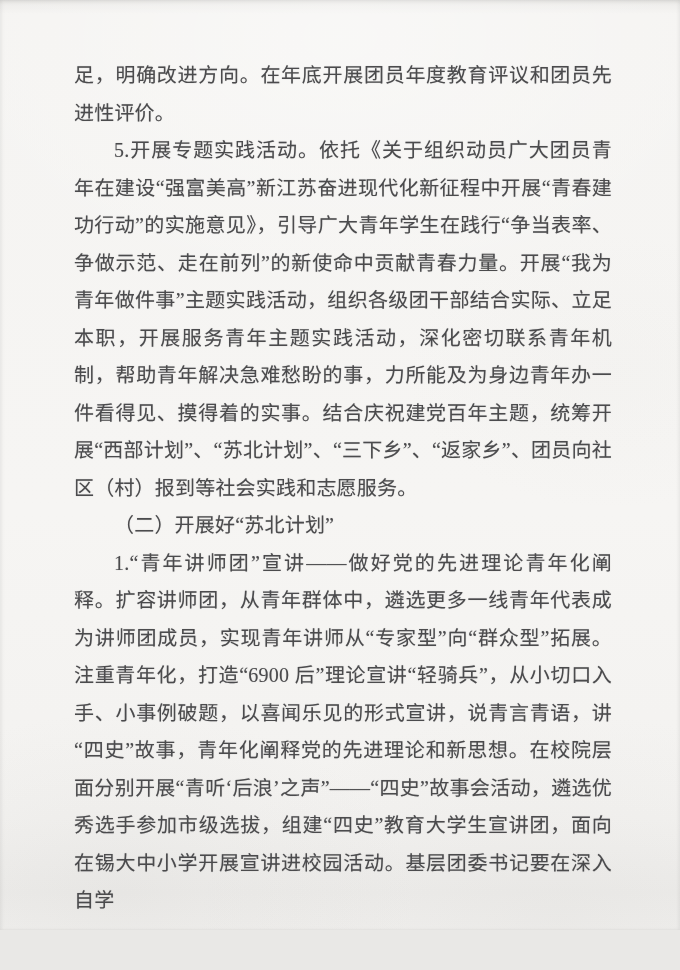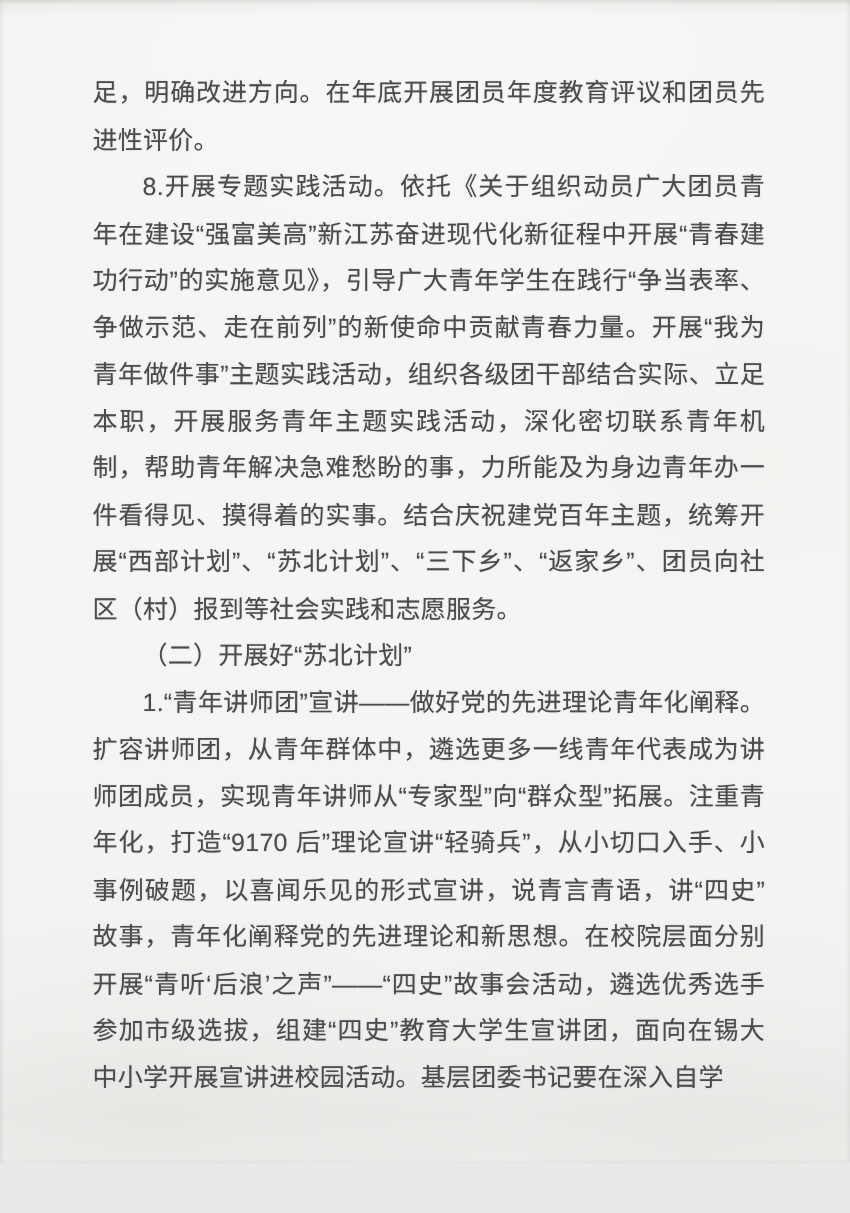--- a/index.html
+++ b/index.html
@@ -17,21 +17,21 @@
       linear-gradient(180deg,
         #dddcd9 0px,
         #eeedeb 5px,
         #f5f4f2 14px,
         #f6f5f3 55%,
         #f3f2f0 88%,
         #eeedeb 96%,
         #f1f0ee 100%);
     box-shadow: inset 2px 0 3px rgba(120,120,118,0.10),
                 inset -2px 0 3px rgba(120,120,118,0.08);
-    font-family: Liberation Sans, sans-serif;
+    font-family: Liberation Serif, serif;
   }
   
   .scan-texture {
     position: absolute;
     inset: 0;
     pointer-events: none;
     background:
       radial-gradient(420px 260px at 18% 96%, rgba(170,168,164,0.10), rgba(0,0,0,0) 70%),
       radial-gradient(520px 300px at 82% 99%, rgba(170,168,164,0.09), rgba(0,0,0,0) 70%),
       radial-gradient(600px 380px at 50% 4%,  rgba(255,255,255,0.35), rgba(0,0,0,0) 70%),
@@ -58,17 +58,17 @@
     text-indent: 2em;
   }
 </style>
 </head>
 <body>
 
 <div class="scan-page">
   <div class="scan-texture"></div>
   <div class="text-block">
     <p>足，明确改进方向。在年底开展团员年度教育评议和团员先进性评价。</p>
-    <p class="indent">8.开展专题实践活动。依托《关于组织动员广大团员青年在建设“强富美高”新江苏奋进现代化新征程中开展“青春建功行动”的实施意见》，引导广大青年学生在践行“争当表率、争做示范、走在前列”的新使命中贡献青春力量。开展“我为青年做件事”主题实践活动，组织各级团干部结合实际、立足本职，开展服务青年主题实践活动，深化密切联系青年机制，帮助青年解决急难愁盼的事，力所能及为身边青年办一件看得见、摸得着的实事。结合庆祝建党百年主题，统筹开展“西部计划”、“苏北计划”、“三下乡”、“返家乡”、团员向社区（村）报到等社会实践和志愿服务。</p>
+    <p class="indent">5.开展专题实践活动。依托《关于组织动员广大团员青年在建设“强富美高”新江苏奋进现代化新征程中开展“青春建功行动”的实施意见》，引导广大青年学生在践行“争当表率、争做示范、走在前列”的新使命中贡献青春力量。开展“我为青年做件事”主题实践活动，组织各级团干部结合实际、立足本职，开展服务青年主题实践活动，深化密切联系青年机制，帮助青年解决急难愁盼的事，力所能及为身边青年办一件看得见、摸得着的实事。结合庆祝建党百年主题，统筹开展“西部计划”、“苏北计划”、“三下乡”、“返家乡”、团员向社区（村）报到等社会实践和志愿服务。</p>
     <p class="indent">（二）开展好“苏北计划”</p>
-    <p class="indent">1.“青年讲师团”宣讲——做好党的先进理论青年化阐释。扩容讲师团，从青年群体中，遴选更多一线青年代表成为讲师团成员，实现青年讲师从“专家型”向“群众型”拓展。注重青年化，打造“9170 后”理论宣讲“轻骑兵”，从小切口入手、小事例破题，以喜闻乐见的形式宣讲，说青言青语，讲“四史”故事，青年化阐释党的先进理论和新思想。在校院层面分别开展“青听‘后浪’之声”——“四史”故事会活动，遴选优秀选手参加市级选拔，组建“四史”教育大学生宣讲团，面向在锡大中小学开展宣讲进校园活动。基层团委书记要在深入自学</p>
+    <p class="indent">1.“青年讲师团”宣讲——做好党的先进理论青年化阐释。扩容讲师团，从青年群体中，遴选更多一线青年代表成为讲师团成员，实现青年讲师从“专家型”向“群众型”拓展。注重青年化，打造“6900 后”理论宣讲“轻骑兵”，从小切口入手、小事例破题，以喜闻乐见的形式宣讲，说青言青语，讲“四史”故事，青年化阐释党的先进理论和新思想。在校院层面分别开展“青听‘后浪’之声”——“四史”故事会活动，遴选优秀选手参加市级选拔，组建“四史”教育大学生宣讲团，面向在锡大中小学开展宣讲进校园活动。基层团委书记要在深入自学</p>
   </div>
 </div>
 
 </body></html>

